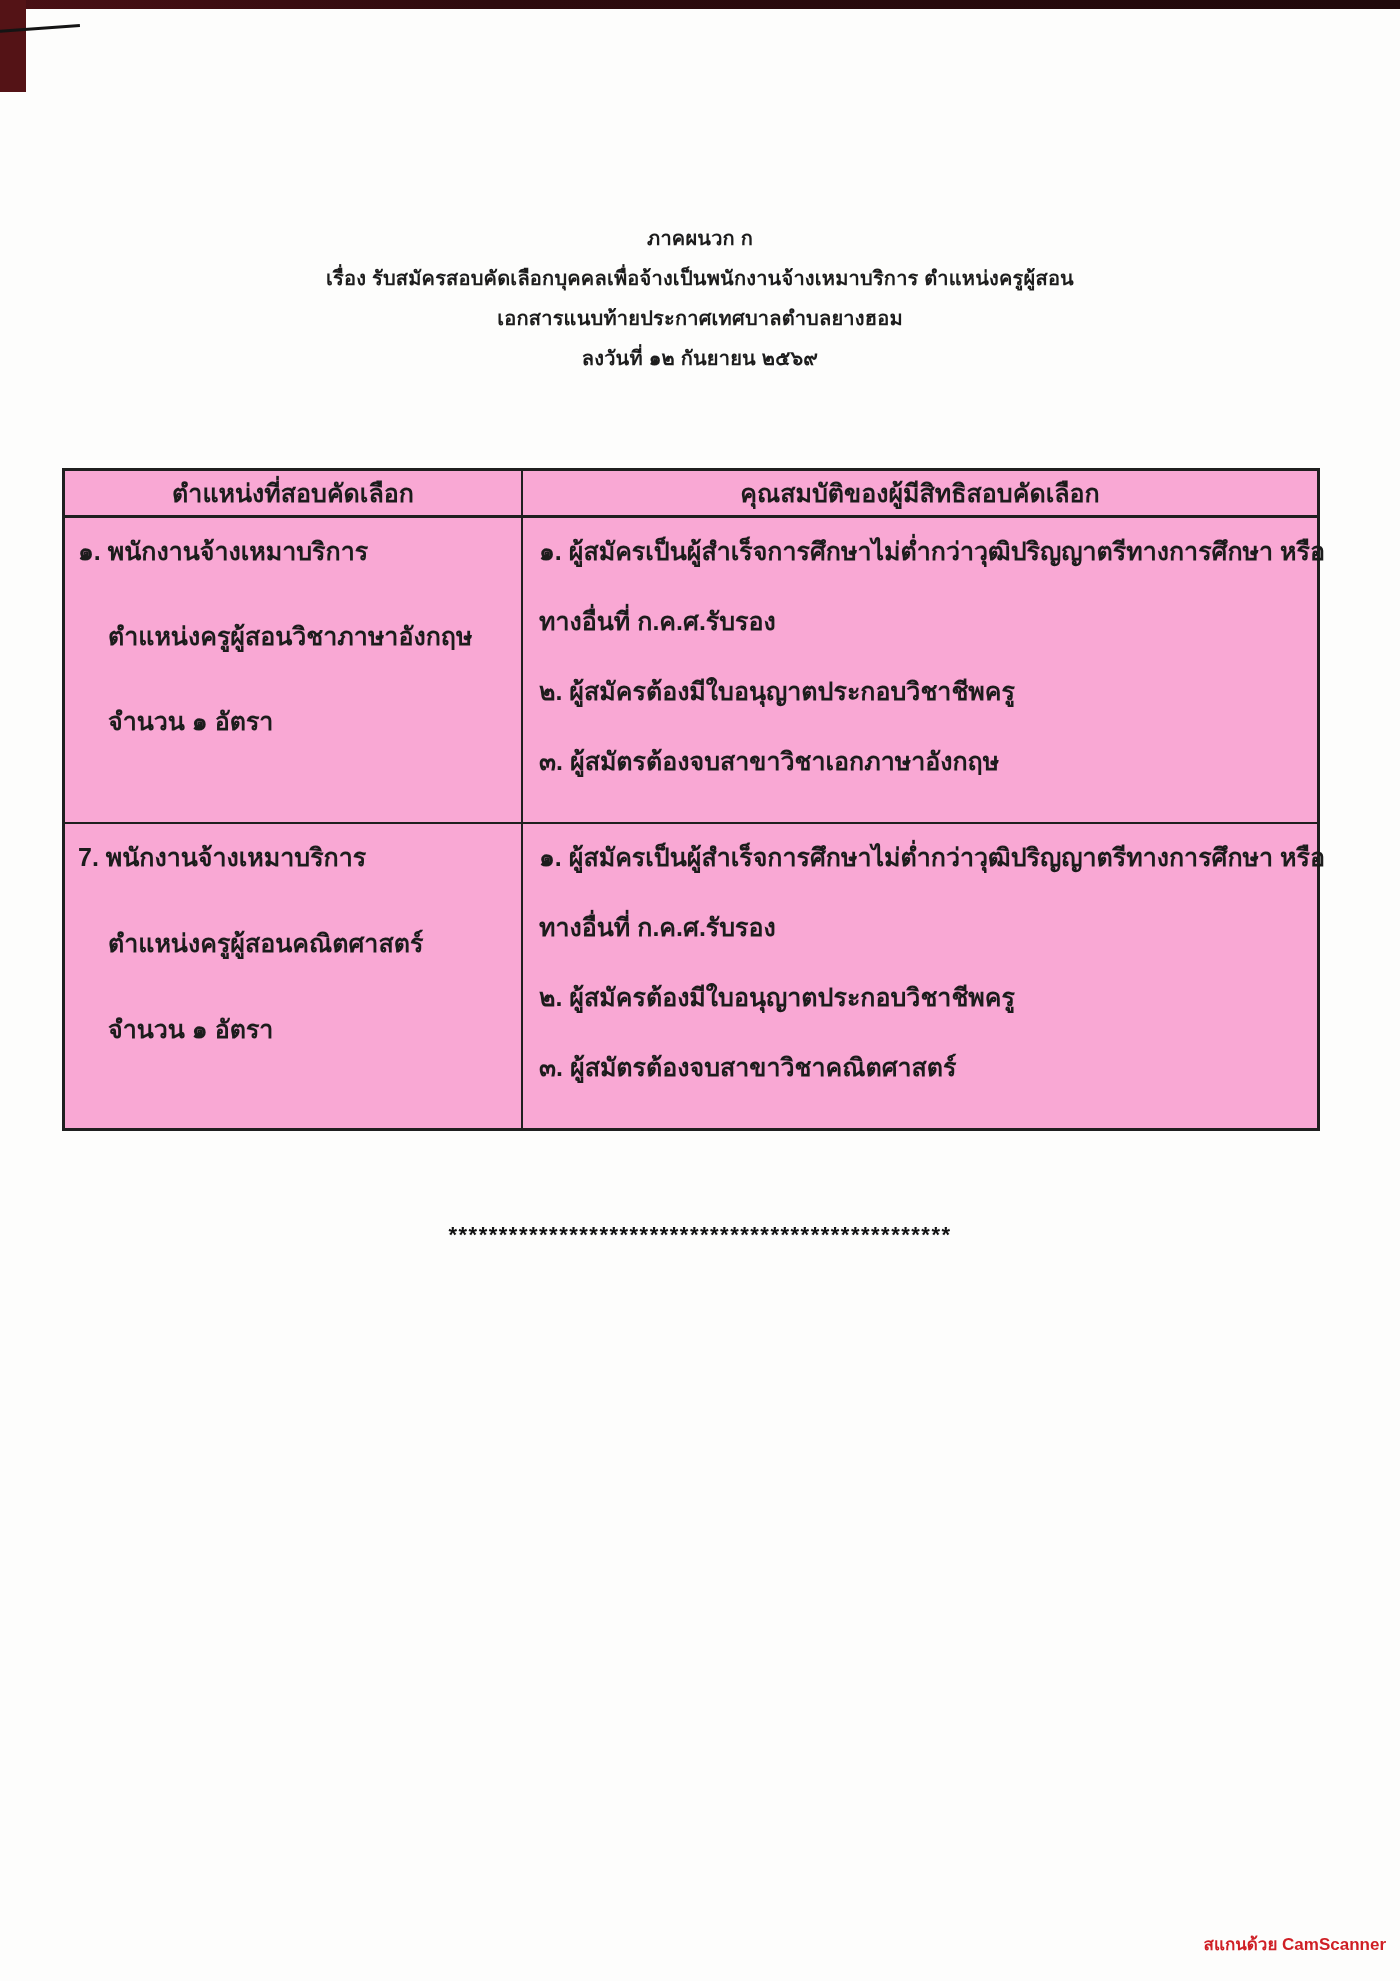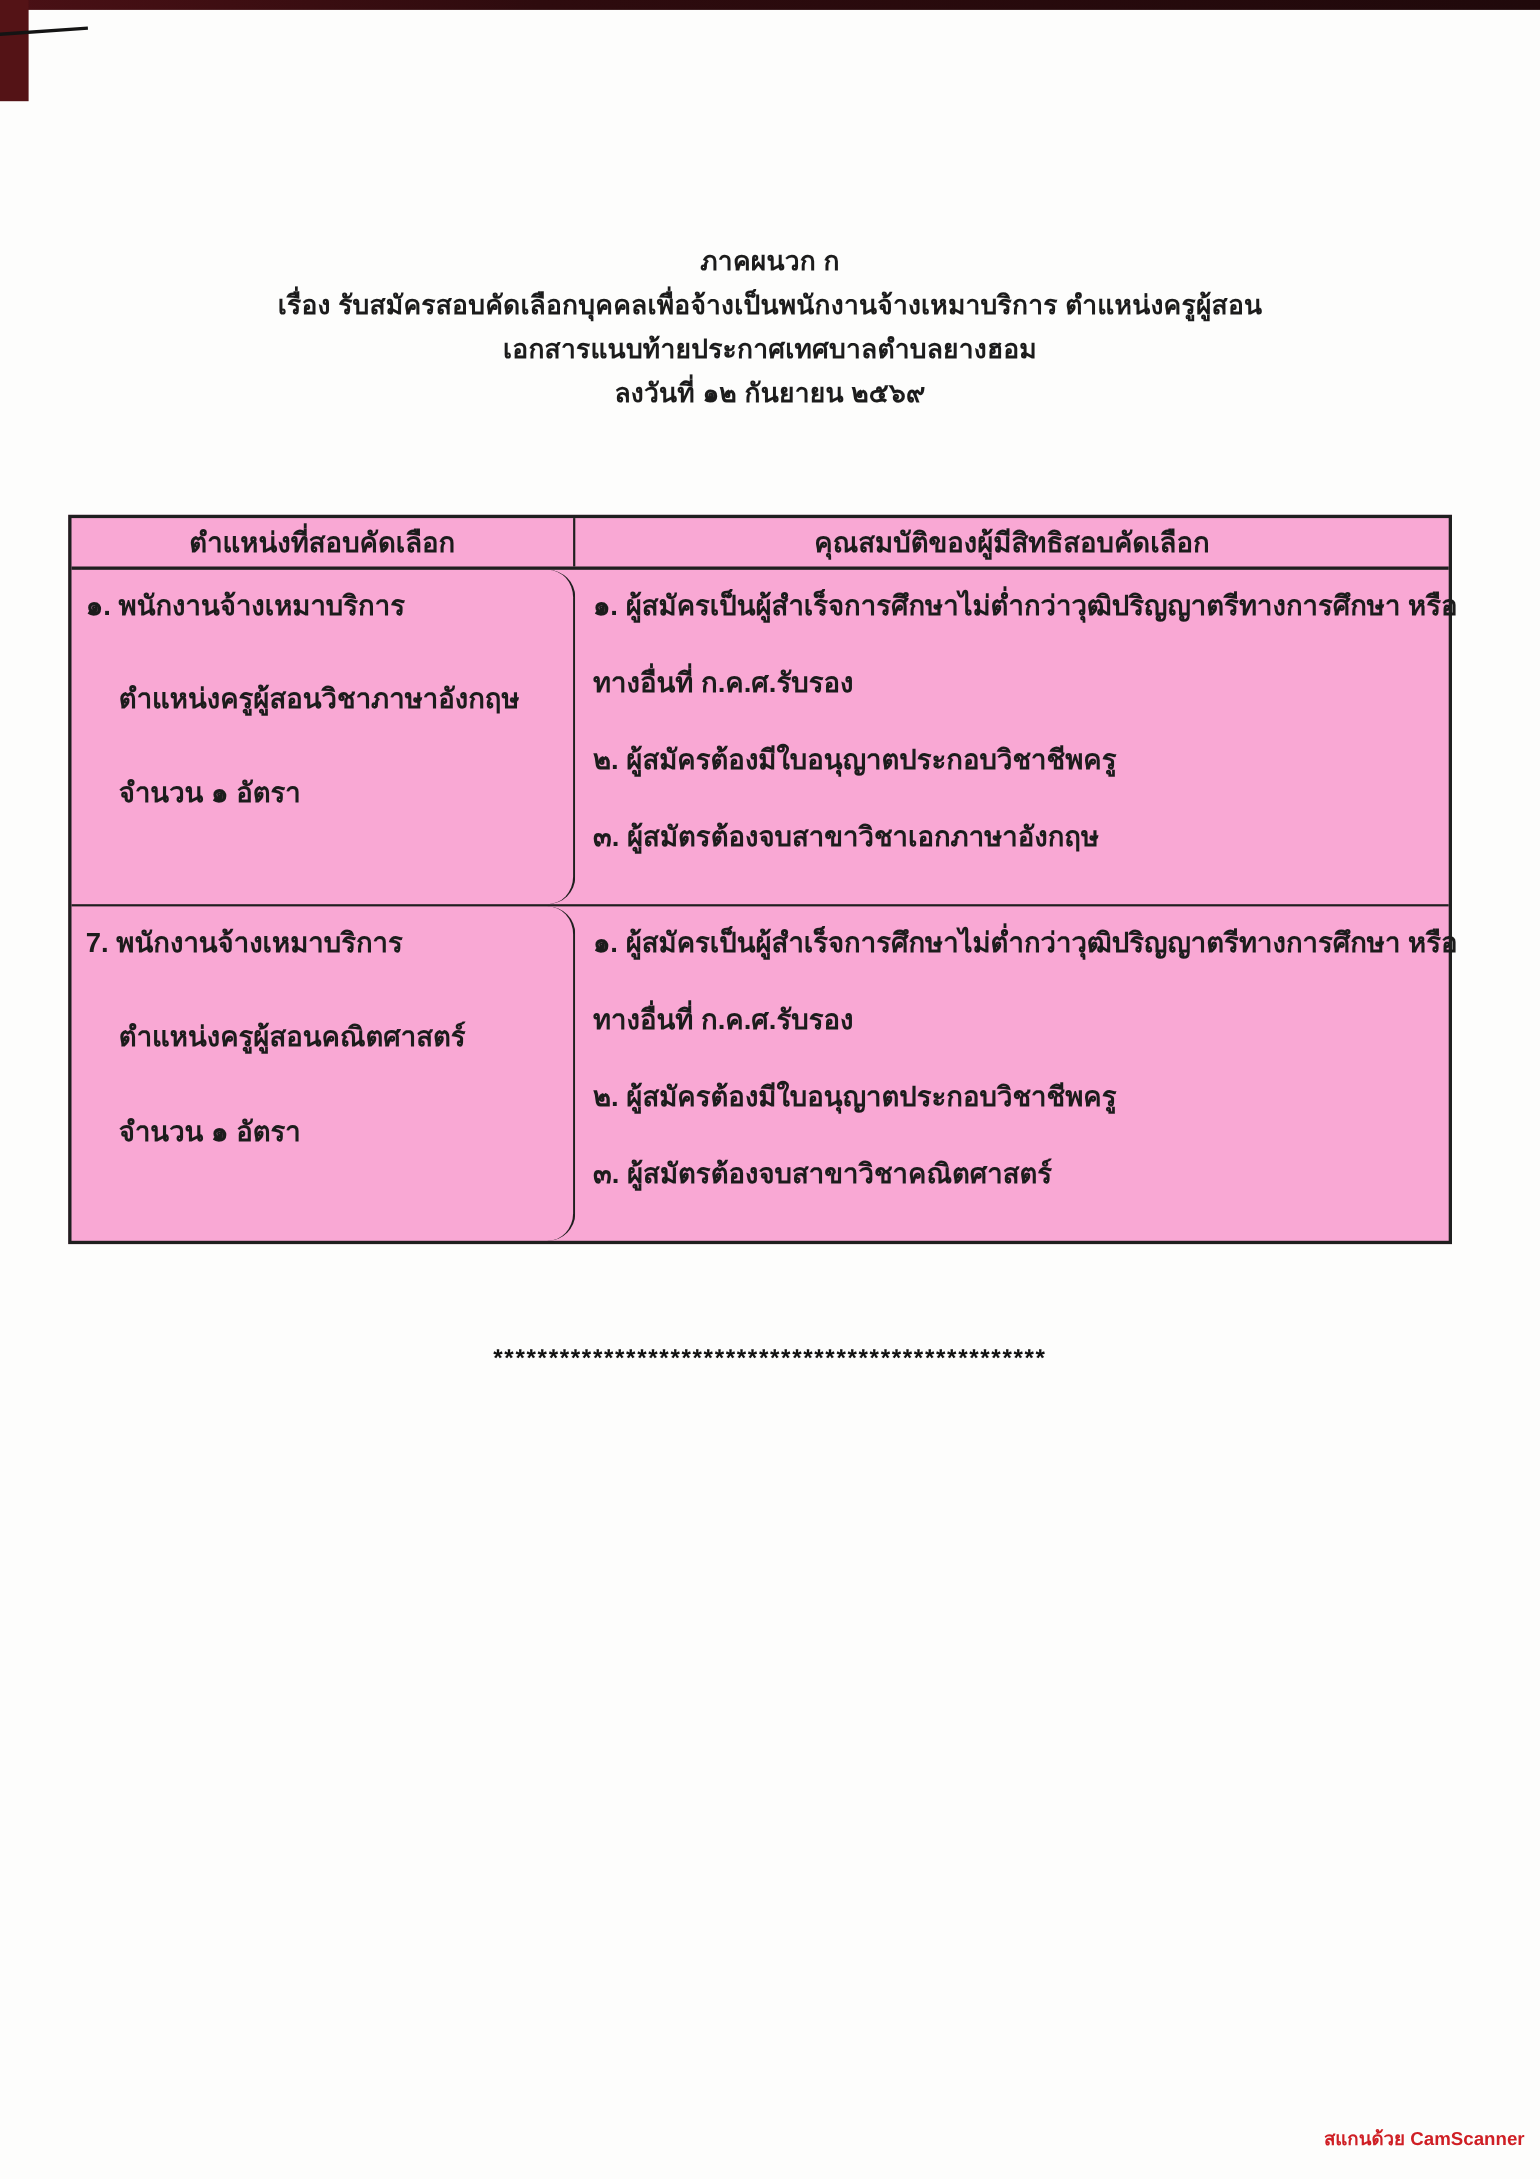--- a/index.html
+++ b/index.html
@@ -35,21 +35,21 @@
   }
 
   
   .title-block {
     position: absolute;
     top: 218px; left: 0;
     width: 100%;
     text-align: center;
   }
   .title-line {
-    font-size: 24px;
+    font-size: 20px;
     font-weight: 700;
     line-height: 40px;
     letter-spacing: 0.2px;
     white-space: nowrap;
   }
 
   
   .doc-table {
     position: absolute;
     top: 468px; left: 62px;
@@ -64,21 +64,21 @@
   .t-header { border-bottom: 3px solid #1f1f1f; }
   .t-body-1 { border-bottom: 2px solid #1f1f1f; }
   .t-cell { border-right: 2px solid #1f1f1f; }
   .t-cell:last-child { border-right: none; }
   .t-head-cell {
     height: 44px;
     display: flex; align-items: center; justify-content: center;
     font-size: 25px; font-weight: 700;
   }
   .t-body-cell { padding-top: 16px; padding-bottom: 8px; }
-  .pos-cell  { padding-left: 13px; border-radius: 25px; }
+  .pos-cell  { padding-left: 13px; }
   .qual-cell { padding-left: 16px; }
   .pos-line {
     height: 85px;
     font-size: 25px; font-weight: 600;
     line-height: 34px;
     white-space: nowrap;
   }
   .pos-line.indent { padding-left: 30px; }
   .qual-line {
     height: 70px;

